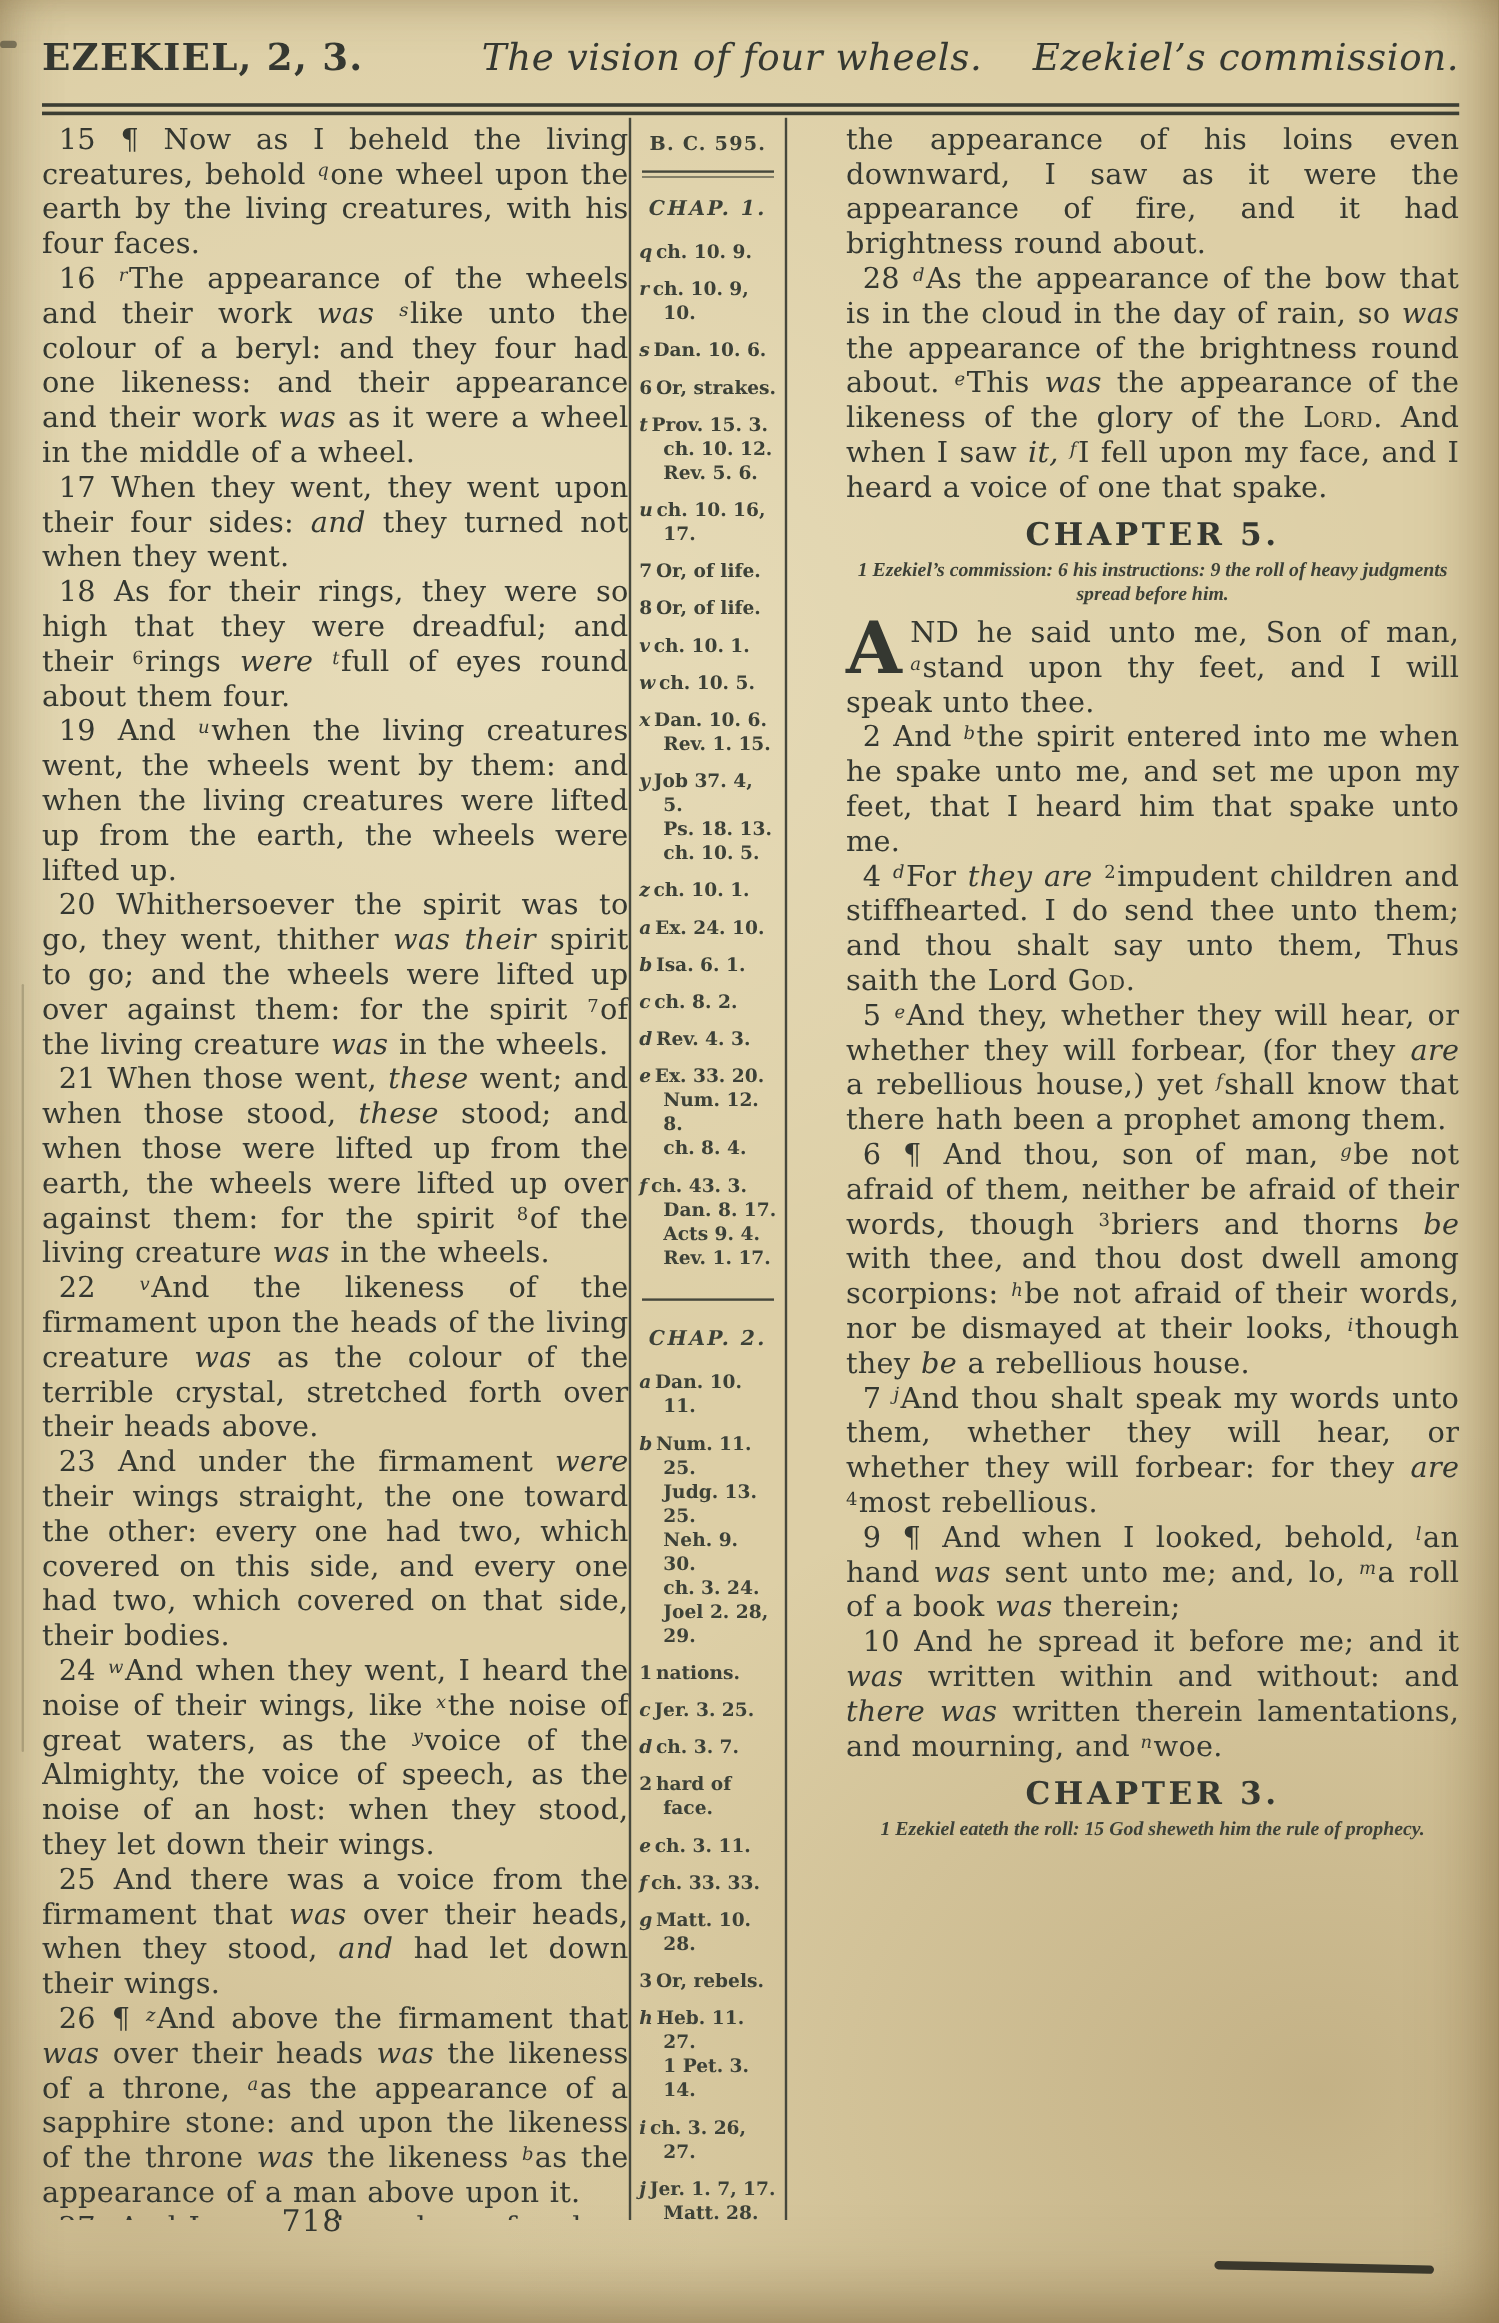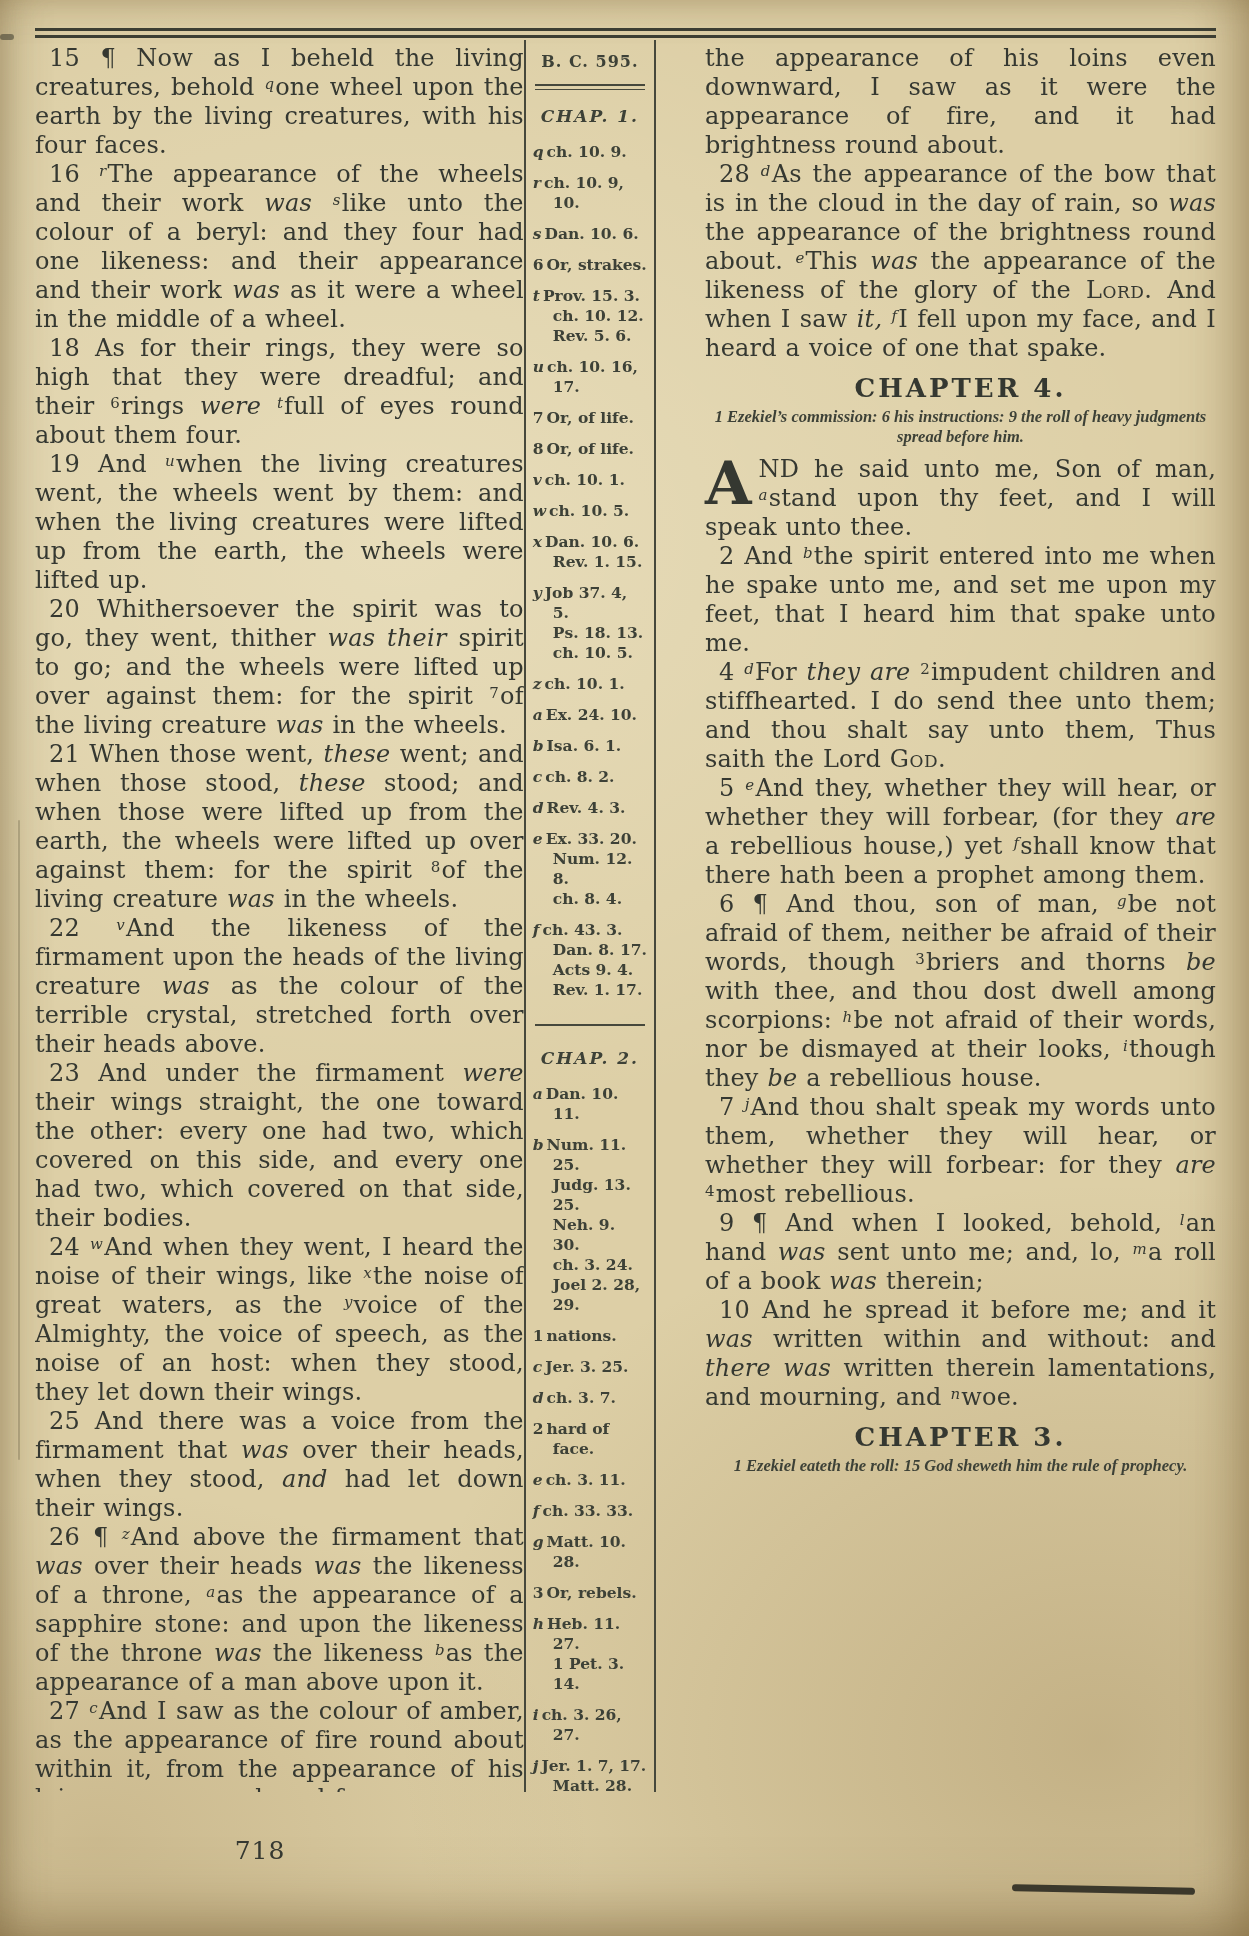--- a/index.html
+++ b/index.html
@@ -92,26 +92,32 @@
     position:absolute;left:0;top:34px;width:14px;height:6px;
     background:rgba(60,58,45,.55);border-radius:3px;
   }
 </style>
 </head>
 <body>
 
 <div class="page">
   <div class="inner">
 
+    <div class="header">
+      <span class="book-ref">EZEKIEL, 2, 3.</span>
+      <span class="rt rt1">The vision of four wheels.</span>
+      <span class="rt rt2">Ezekiel’s commission.</span>
+    </div>
     <div class="header-rule"></div>
 
     <div class="columns">
       <div class="col-left" id="col-left">
           <p class="verse">15 ¶ Now as I beheld the living creatures, behold <span class="ref">q</span>one wheel upon the earth by the living creatures, with his four faces.</p>
           <p class="verse">16 <span class="ref">r</span>The appearance of the wheels and their work <span class="it">was</span> <span class="ref">s</span>like unto the colour of a beryl: and they four had one likeness: and their appearance and their work <span class="it">was</span> as it were a wheel in the middle of a wheel.</p>
+          <p class="verse">17 When they went, they went upon their four sides: <span class="it">and</span> they turned not when they went.</p>
           <p class="verse">18 As for their rings, they were so high that they were dreadful; and their <span class="ref upn">6</span>rings <span class="it">were</span> <span class="ref">t</span>full of eyes round about them four.</p>
           <p class="verse">19 And <span class="ref">u</span>when the living creatures went, the wheels went by them: and when the living creatures were lifted up from the earth, the wheels were lifted up.</p>
           <p class="verse">20 Whithersoever the spirit was to go, they went, thither <span class="it">was their</span> spirit to go; and the wheels were lifted up over against them: for the spirit <span class="ref upn">7</span>of the living creature <span class="it">was</span> in the wheels.</p>
           <p class="verse">21 When those went, <span class="it">these</span> went; and when those stood, <span class="it">these</span> stood; and when those were lifted up from the earth, the wheels were lifted up over against them: for the spirit <span class="ref upn">8</span>of the living creature <span class="it">was</span> in the wheels.</p>
           <p class="verse">22 <span class="ref">v</span>And the likeness of the firmament upon the heads of the living creature <span class="it">was</span> as the colour of the terrible crystal, stretched forth over their heads above.</p>
           <p class="verse">23 And under the firmament <span class="it">were</span> their wings straight, the one toward the other: every one had two, which covered on this side, and every one had two, which covered on that side, their bodies.</p>
           <p class="verse">24 <span class="ref">w</span>And when they went, I heard the noise of their wings, like <span class="ref">x</span>the noise of great waters, as the <span class="ref">y</span>voice of the Almighty, the voice of speech, as the noise of an host: when they stood, they let down their wings.</p>
           <p class="verse">25 And there was a voice from the firmament that <span class="it">was</span> over their heads, when they stood, <span class="it">and</span> had let down their wings.</p>
           <p class="verse">26 ¶ <span class="ref">z</span>And above the firmament that <span class="it">was</span> over their heads <span class="it">was</span> the likeness of a throne, <span class="ref">a</span>as the appearance of a sapphire stone: and upon the likeness of the throne <span class="it">was</span> the likeness <span class="ref">b</span>as the appearance of a man above upon it.</p>
           <p class="verse">27 <span class="ref">c</span>And I saw as the colour of amber, as the appearance of fire round about within it, from the appearance of his loins even upward, and from</p>
@@ -157,21 +163,21 @@
           <div class="ref-entry"><span class="tag num">4</span>rebellion.</div>
           <div class="ref-entry"><span class="tag">k</span>Rev. 10. 9.</div>
           <div class="ref-entry"><span class="tag">l</span>Jer. 1. 9.</div>
           <div class="ref-entry"><span class="tag">m</span>ch. 3. 1.</div>
           <div class="ref-entry"><span class="tag">n</span>Isa. 3. 11.</div>
           <div class="group-rule"></div>
         </div>
       <div class="col-right" id="col-right">
           <p class="cont">the appearance of his loins even downward, I saw as it were the appearance of fire, and it had brightness round about.</p>
           <p class="verse">28 <span class="ref">d</span>As the appearance of the bow that is in the cloud in the day of rain, so <span class="it">was</span> the appearance of the brightness round about. <span class="ref">e</span>This <span class="it">was</span> the appearance of the likeness of the glory of the <span class="sc">Lord</span>. And when I saw <span class="it">it,</span> <span class="ref">f</span>I fell upon my face, and I heard a voice of one that spake.</p>
-          <div class="chap-heading">CHAPTER 4.</div>
+          <div class="chap-heading">CHAPTER 5.</div>
           <div class="chap-summary">1 Ezekiel’s commission: 6 his instructions: 9 the roll of heavy judgments spread before him.</div>
           <p class="verse" style="text-indent: 0px;"><span class="dropcap">A</span>ND he said unto me, Son of man, <span class="ref">a</span>stand upon thy feet, and I will speak unto thee.</p>
           <p class="verse">2 And <span class="ref">b</span>the spirit entered into me when he spake unto me, and set me upon my feet, that I heard him that spake unto me.</p>
           <p class="verse">4 <span class="ref">d</span>For <span class="it">they are</span> <span class="ref upn">2</span>impudent children and stiffhearted. I do send thee unto them; and thou shalt say unto them, Thus saith the Lord <span class="sc">God</span>.</p>
           <p class="verse">5 <span class="ref">e</span>And they, whether they will hear, or whether they will forbear, (for they <span class="it">are</span> a rebellious house,) yet <span class="ref">f</span>shall know that there hath been a prophet among them.</p>
           <p class="verse">6 ¶ And thou, son of man, <span class="ref">g</span>be not afraid of them, neither be afraid of their words, though <span class="ref upn">3</span>briers and thorns <span class="it">be</span> with thee, and thou dost dwell among scorpions: <span class="ref">h</span>be not afraid of their words, nor be dismayed at their looks, <span class="ref">i</span>though they <span class="it">be</span> a rebellious house.</p>
           <p class="verse">7 <span class="ref">j</span>And thou shalt speak my words unto them, whether they will hear, or whether they will forbear: for they <span class="it">are</span> <span class="ref upn">4</span>most rebellious.</p>
           <p class="verse">9 ¶ And when I looked, behold, <span class="ref">l</span>an hand <span class="it">was</span> sent unto me; and, lo, <span class="ref">m</span>a roll of a book <span class="it">was</span> therein;</p>
           <p class="verse">10 And he spread it before me; and it <span class="it">was</span> written within and without: and <span class="it">there was</span> written therein lamentations, and mourning, and <span class="ref">n</span>woe.</p>
           <div class="chap-heading">CHAPTER 3.</div>

